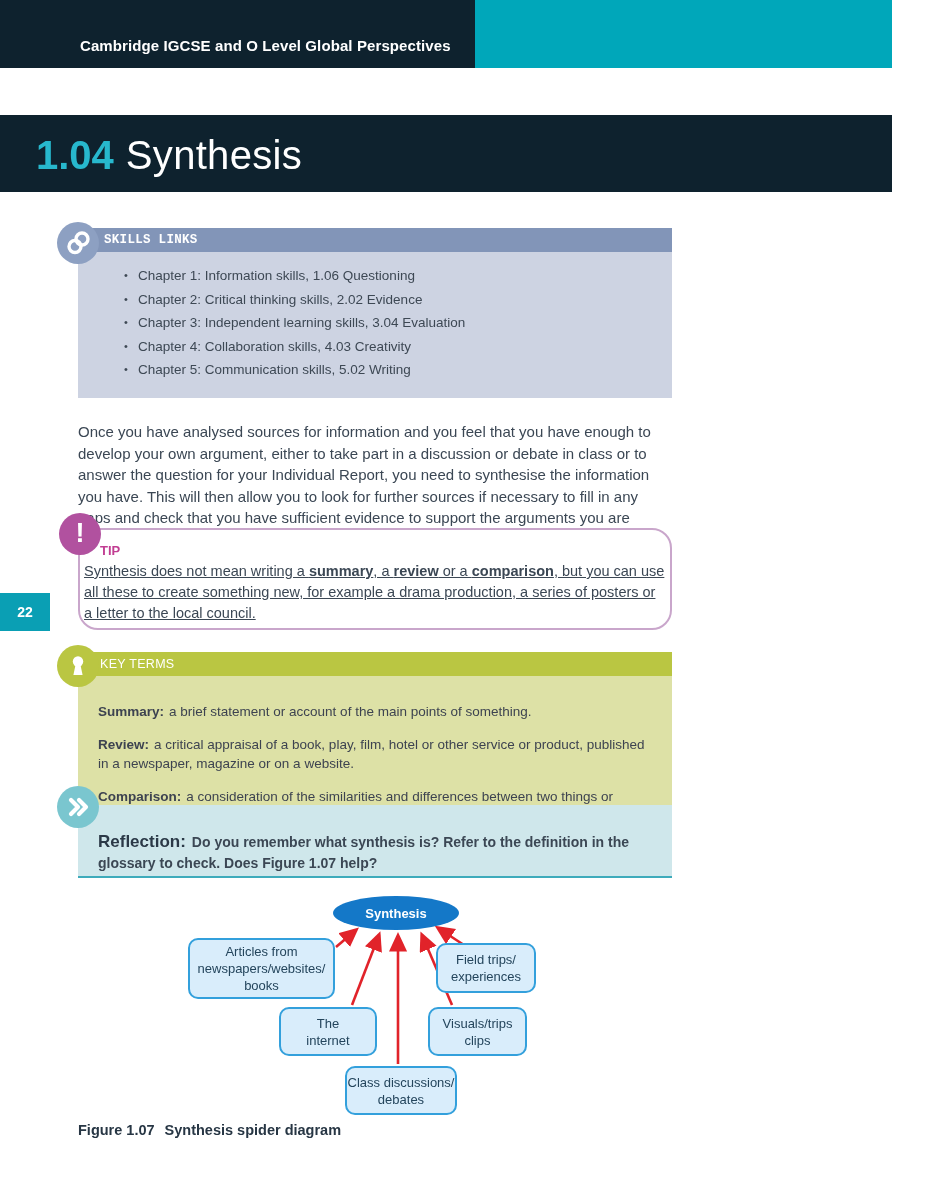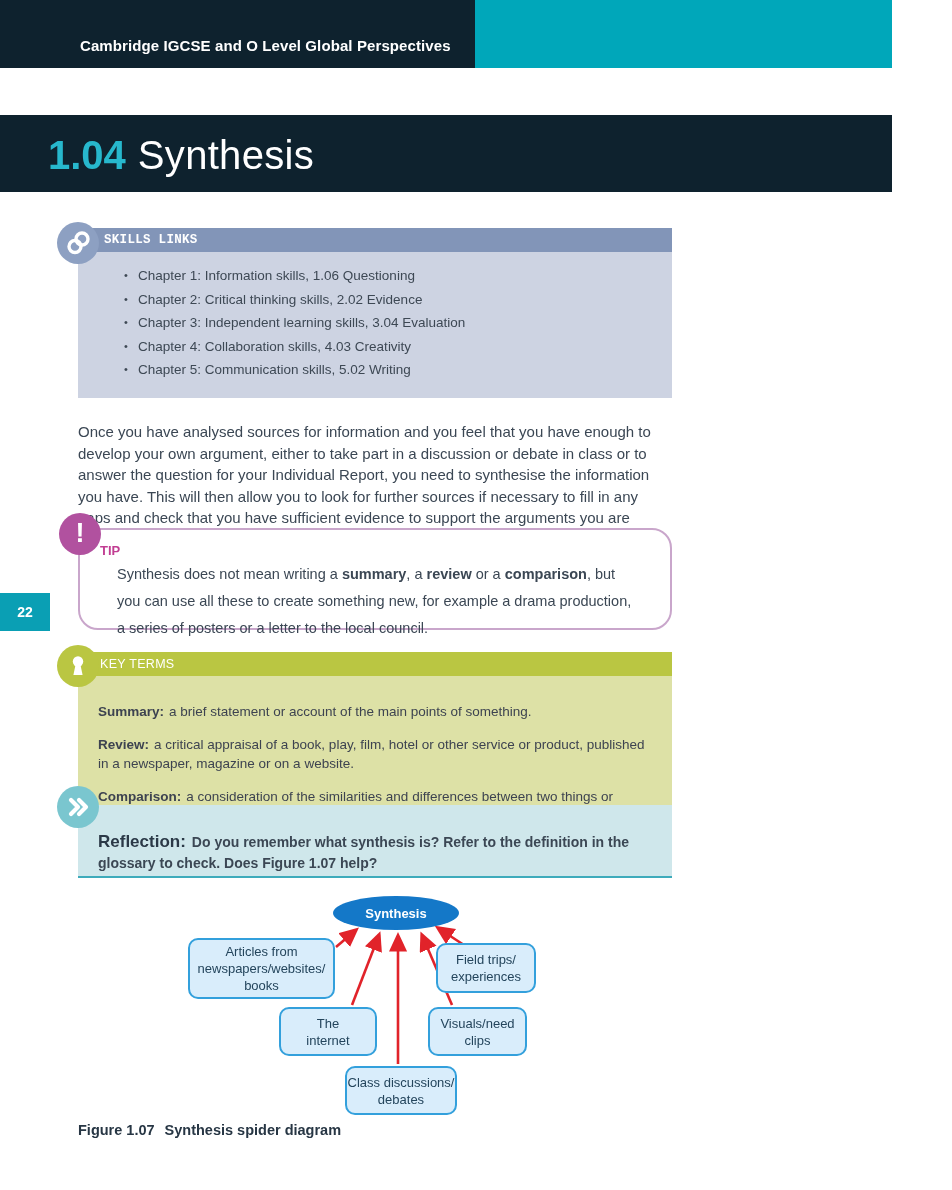--- a/index.html
+++ b/index.html
@@ -9,21 +9,21 @@
   
   .topbar{position:absolute;left:0;top:0;width:952px;height:68px;}
   .topbar-dark{position:absolute;left:0;top:0;width:475px;height:68px;background:#0e222e;
     display:flex;align-items:center;padding-top:22px;box-sizing:border-box;}
   .topbar-dark .book-title{color:#ffffff;font-size:15px;font-weight:700;margin-left:80px;letter-spacing:.1px;}
   .topbar-teal{position:absolute;left:475px;top:0;width:477px;height:68px;background:#00a7ba;}
 
   
   .banner{position:absolute;left:0;top:115px;width:952px;height:77px;background:#0e222e;
     display:flex;align-items:center;padding-top:4px;box-sizing:border-box;}
-  .banner .num{color:#27b8cd;font-size:40px;font-weight:700;margin-left:48px;}
+  .banner .num{color:#27b8cd;font-size:40px;font-weight:700;margin-left:36px;}
   .banner .ttl{color:#ffffff;font-size:40px;font-weight:400;margin-left:12px;letter-spacing:.3px;}
 
   
   .page-tab{position:absolute;left:0;top:593px;width:50px;height:38px;background:#0a9fb4;
     display:flex;align-items:center;justify-content:center;color:#fff;font-size:14px;font-weight:700;}
 
   
   .circle-icon{position:absolute;width:42px;height:42px;border-radius:50%;
     display:flex;align-items:center;justify-content:center;z-index:3;}
 
@@ -38,21 +38,21 @@
 
   
   .intro{position:absolute;left:78px;top:406px;width:586px;color:#3b4754;font-size:15px;line-height:21.5px;}
 
   
   .tip{position:absolute;left:78px;top:528px;width:594px;height:102px;box-sizing:border-box;
     border:2.5px solid #c9a6cb;border-radius:20px;background:#fff;}
   .tip-circle{left:-21px;top:-17px;background:#b1519f;}
   .tip-circle .bang{color:#fff;font-size:27px;font-weight:700;line-height:1;margin-top:-2px;}
   .tip .hd{color:#c13d92;font-size:13px;font-weight:700;margin:13px 0 3px 20px;}
-  .tip .txt{color:#3b4754;font-size:14.5px;line-height:27px;margin:0 37px;}
+  .tip .txt{color:#3b4754;font-size:14.5px;line-height:21px;margin:0 4px;text-decoration:underline;}
   .tip .txt b{font-weight:700;}
 
   
   .keyterms{position:absolute;left:78px;top:652px;width:594px;}
   .keyterms .band{height:24px;background:#bac642;display:flex;align-items:center;}
   .keyterms .band .hd{color:#fff;font-size:12.5px;font-weight:400;margin-left:22px;letter-spacing:.3px;}
   .keyterms .body{background:#dde1a6;padding:12px 20px 14px 20px;}
   .keyterms .entry{color:#3d4350;font-size:13.5px;line-height:19.5px;margin-bottom:6px;}
   .keyterms .entry:last-child{margin-bottom:0;}
   .keyterms .entry b{font-weight:700;margin-right:5px;}
@@ -199,21 +199,21 @@
     </div>
     <div class="d-node n-internet">
       <div>The</div>
       <div>internet</div>
     </div>
     <div class="d-node n-class">
       <div>Class discussions/</div>
       <div>debates</div>
     </div>
     <div class="d-node n-visuals">
-      <div>Visuals/need</div>
+      <div>Visuals/trips</div>
       <div>clips</div>
     </div>
     <div class="d-node n-field">
       <div>Field trips/</div>
       <div>experiences</div>
     </div>
   </div>
 
   <div class="caption">
     <span class="fig">Figure 1.07</span><span>Synthesis spider diagram</span>

